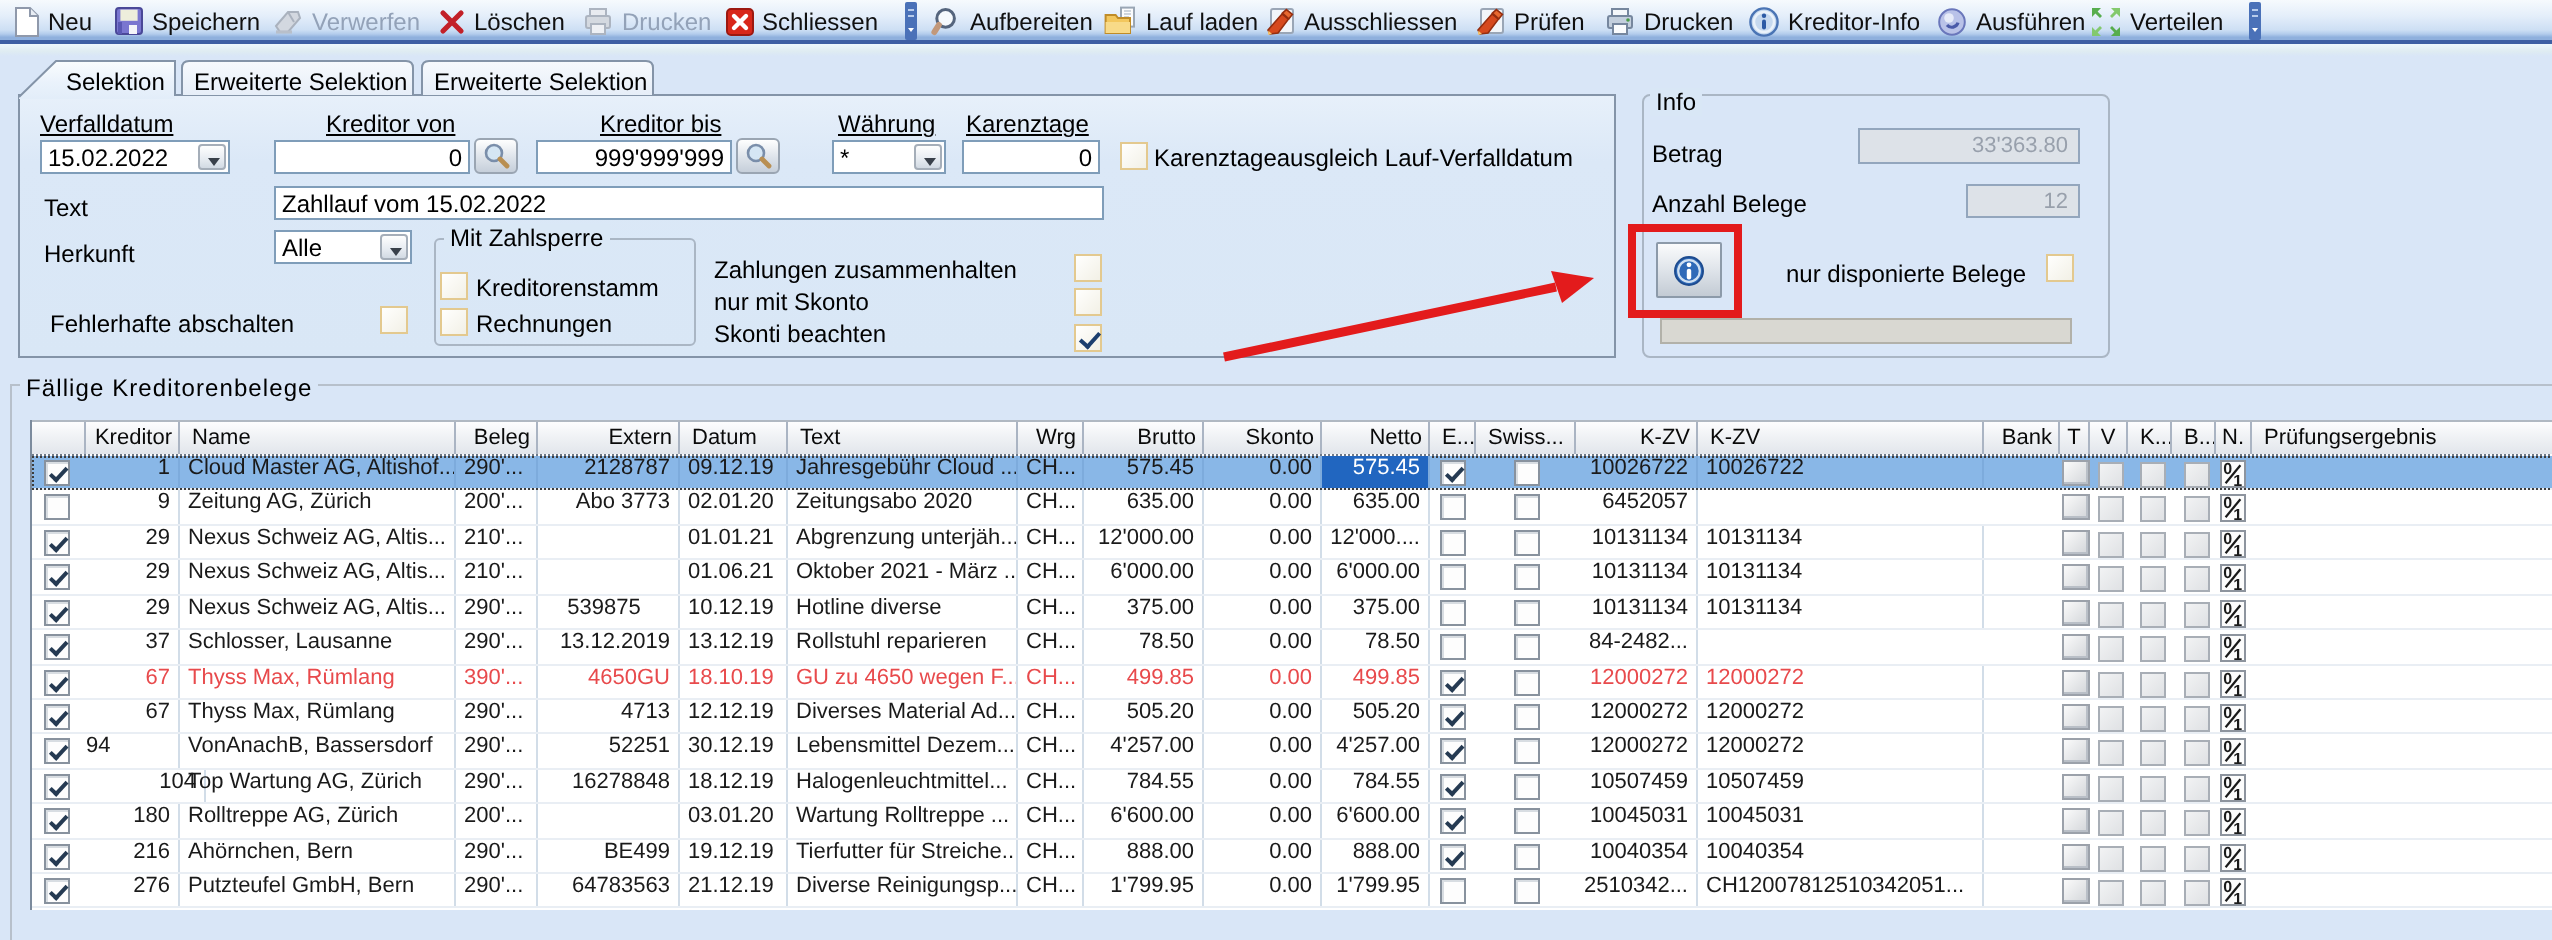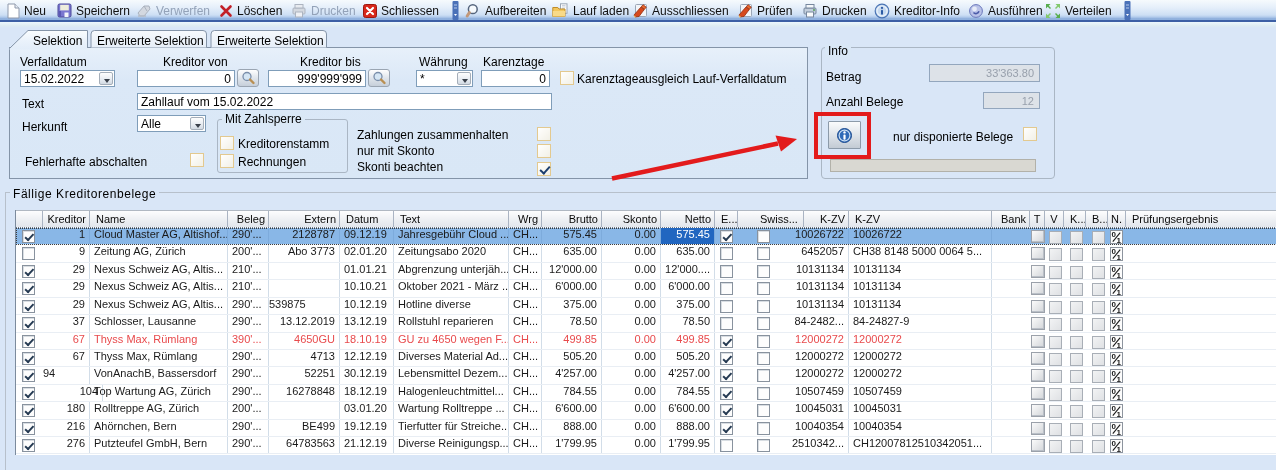--- a/index.html
+++ b/index.html
@@ -5,21 +5,21 @@
 body{font-family:"Liberation Sans",sans-serif;background:#d9e6f7;position:relative}
 .abs{position:absolute}
 
 #tb{left:0;top:0;width:1276px;height:22px;background:linear-gradient(to bottom,#f6fafd 0%,#e4eefa 40%,#cddff4 75%,#b3ccec 85%,#8fb0dd 93%);border-bottom:2px solid #3d5fa4}
 .tbi{position:absolute;top:2px;height:17px;display:flex;align-items:center;font-size:12px;color:#101010;white-space:nowrap}
 .tbi svg{margin-right:4px}
 .tbi.dis{color:#93a2b8}
 
 #pane{left:9px;top:47px;width:799px;height:132px;background:linear-gradient(to bottom,#e7f0fa 0%,#dbe8f7 25%,#d9e7f6 100%);border:1px solid #8494a8}
 .lbl{position:absolute;font-size:12px;color:#000;white-space:nowrap}
-.ulbl{}
+.ulbl{text-decoration:underline}
 .inp{position:absolute;background:#fff;border:1px solid #7f9db9;font-size:11.5px;color:#000;white-space:nowrap;overflow:hidden}
 .inp .t{position:absolute;top:2px;left:3px;right:3px;line-height:13px}
 .inp .tr{text-align:right}
 .dd{position:absolute;top:1px;right:1px;bottom:1px;width:14px;background:linear-gradient(to bottom,#fefefe,#e6ebf1 60%,#d2dae3);border:1px solid #a5aeb9;border-radius:2px}
 .dd:after{content:"";position:absolute;left:3.5px;top:6px;border:3.5px solid transparent;border-top:4px solid #39404a}
 .sbtn{position:absolute;width:22px;height:18px;background:linear-gradient(to bottom,#fefefe,#dde3ea 55%,#c6cfda);border:1px solid #9aa5b2;border-radius:3px}
 .cb{position:absolute;width:14px;height:14px;background:linear-gradient(135deg,#fffffe,#f2f0e6);border:1px solid #e3c98f}
 .cb.chk:after{content:"";position:absolute;left:2px;top:3px;width:8px;height:4px;border-left:2.5px solid #1b3e6e;border-bottom:2.5px solid #1b3e6e;transform:rotate(-48deg)}
 .grp{position:absolute;border:1px solid #aab6c4;border-radius:3px}
 .glbl{position:absolute;font-size:12px;color:#000;background:#dae8f6;padding:0 3px;white-space:nowrap}
@@ -247,21 +247,21 @@
       <div class="hc" style="left:74px;width:138px;padding-left:6px;">Name</div>
       <div class="hc" style="left:212px;width:41px;text-align:right;padding-right:3px;">Beleg</div>
       <div class="hc" style="left:253px;width:71px;text-align:right;padding-right:3px;">Extern</div>
       <div class="hc" style="left:324px;width:54px;padding-left:6px;">Datum</div>
       <div class="hc" style="left:378px;width:115px;padding-left:6px;">Text</div>
       <div class="hc" style="left:493px;width:33px;text-align:right;padding-right:3px;">Wrg</div>
       <div class="hc" style="left:526px;width:60px;text-align:right;padding-right:3px;">Brutto</div>
       <div class="hc" style="left:586px;width:59px;text-align:right;padding-right:3px;">Skonto</div>
       <div class="hc" style="left:645px;width:54px;text-align:right;padding-right:3px;">Netto</div>
       <div class="hc" style="left:699px;width:23px;padding-left:6px;">E...</div>
-      <div class="hc" style="left:722px;width:50px;padding-left:6px;margin-left:16px;">Swiss...</div>
+      <div class="hc" style="left:722px;width:50px;padding-left:6px;">Swiss...</div>
       <div class="hc" style="left:772px;width:61px;text-align:right;padding-right:3px;">K-ZV</div>
       <div class="hc" style="left:833px;width:143px;padding-left:6px;">K-ZV</div>
       <div class="hc" style="left:976px;width:38px;text-align:right;padding-right:3px;">Bank</div>
       <div class="hc" style="left:1014px;width:15px;text-align:center;">T</div>
       <div class="hc" style="left:1029px;width:19px;text-align:center;">V</div>
       <div class="hc" style="left:1048px;width:22px;padding-left:6px;">K...</div>
       <div class="hc" style="left:1070px;width:22px;padding-left:6px;">B...</div>
       <div class="hc" style="left:1092px;width:18px;text-align:center;">N.</div>
       <div class="hc" style="left:1110px;width:151px;padding-left:6px;">Prüfungsergebnis</div>
     </div>
@@ -301,21 +301,20 @@
         <div class="cell" style="left:253px;width:71px;text-align:right;padding-right:4px;">Abo 3773</div>
         <div class="cell" style="left:324px;width:54px;padding-left:4px;">02.01.20</div>
         <div class="cell" style="left:378px;width:115px;padding-left:4px;">Zeitungsabo 2020</div>
         <div class="cell" style="left:493px;width:33px;padding-left:4px;">CH...</div>
         <div class="cell" style="left:526px;width:60px;text-align:right;padding-right:4px;">635.00</div>
         <div class="cell" style="left:586px;width:59px;text-align:right;padding-right:4px;">0.00</div>
         <div class="cell" style="left:645px;width:54px;text-align:right;padding-right:4px;">635.00</div>
         <div class="gcb" style="left:704.0px;top:2px"></div>
         <div class="gcb" style="left:740.5px;top:2px"></div>
         <div class="cell" style="left:772px;width:61px;text-align:right;padding-right:4px;">6452057</div>
-        <div class="cell" style="left:833px;width:143px;padding-left:4px;">CH38 8148 5000 0064 5...</div>
         <div class="tbtn" style="left:1014.5px;top:2px"></div>
         <div class="gcb dim" style="left:1033.0px;top:3px"></div>
         <div class="gcb dim" style="left:1053.5px;top:3px"></div>
         <div class="gcb dim" style="left:1075.5px;top:3px"></div>
         <svg width="13" height="14" viewBox="0 0 13 14" style="position:absolute;left:1094px;top:1.5px">
           <rect x="0.5" y="0.5" width="12" height="13" fill="#fcfcfc" stroke="#8d949e"></rect>
           <text x="1.6" y="7.2" font-size="8" font-weight="bold" fill="#1a1a1a" font-family="Liberation Sans">0</text>
           <text x="6.6" y="13" font-size="8" font-weight="bold" fill="#1a1a1a" font-family="Liberation Sans">1</text>
           <line x1="2.8" y1="11.6" x2="10.2" y2="2.6" stroke="#1a1a1a" stroke-width="1.1"></line>
         </svg>
@@ -346,21 +345,21 @@
           <text x="6.6" y="13" font-size="8" font-weight="bold" fill="#1a1a1a" font-family="Liberation Sans">1</text>
           <line x1="2.8" y1="11.6" x2="10.2" y2="2.6" stroke="#1a1a1a" stroke-width="1.1"></line>
         </svg>
       </div>
       <div class="row" style="top:52px;height:18px">
         <div class="gcb chk" style="left:6px;top:2px"></div>
         <div class="cell" style="left:27px;width:47px;text-align:right;padding-right:4px;">29</div>
         <div class="cell" style="left:74px;width:138px;padding-left:4px;">Nexus Schweiz AG, Altis...</div>
         <div class="cell" style="left:212px;width:41px;padding-left:4px;">210'...</div>
         <div class="cell" style="left:253px;width:71px;text-align:right;padding-right:4px;"></div>
-        <div class="cell" style="left:324px;width:54px;padding-left:4px;">10.10.21</div>
+        <div class="cell" style="left:324px;width:54px;padding-left:4px;">01.06.21</div>
         <div class="cell" style="left:378px;width:115px;padding-left:4px;">Oktober 2021 - März ...</div>
         <div class="cell" style="left:493px;width:33px;padding-left:4px;">CH...</div>
         <div class="cell" style="left:526px;width:60px;text-align:right;padding-right:4px;">6'000.00</div>
         <div class="cell" style="left:586px;width:59px;text-align:right;padding-right:4px;">0.00</div>
         <div class="cell" style="left:645px;width:54px;text-align:right;padding-right:4px;">6'000.00</div>
         <div class="gcb" style="left:704.0px;top:2px"></div>
         <div class="gcb" style="left:740.5px;top:2px"></div>
         <div class="cell" style="left:772px;width:61px;text-align:right;padding-right:4px;">10131134</div>
         <div class="cell" style="left:833px;width:143px;padding-left:4px;">10131134</div>
         <div class="tbtn" style="left:1014.5px;top:2px"></div>
@@ -372,21 +371,21 @@
           <text x="1.6" y="7.2" font-size="8" font-weight="bold" fill="#1a1a1a" font-family="Liberation Sans">0</text>
           <text x="6.6" y="13" font-size="8" font-weight="bold" fill="#1a1a1a" font-family="Liberation Sans">1</text>
           <line x1="2.8" y1="11.6" x2="10.2" y2="2.6" stroke="#1a1a1a" stroke-width="1.1"></line>
         </svg>
       </div>
       <div class="row" style="top:70px;height:17px">
         <div class="gcb chk" style="left:6px;top:2px"></div>
         <div class="cell" style="left:27px;width:47px;text-align:right;padding-right:4px;">29</div>
         <div class="cell" style="left:74px;width:138px;padding-left:4px;">Nexus Schweiz AG, Altis...</div>
         <div class="cell" style="left:212px;width:41px;padding-left:4px;">290'...</div>
-        <div class="cell" style="left:253px;width:71px;text-align:left;padding-right:4px;">539875</div>
+        <div class="cell" style="left:253px;width:71px;text-align:center;padding-right:4px;">539875</div>
         <div class="cell" style="left:324px;width:54px;padding-left:4px;">10.12.19</div>
         <div class="cell" style="left:378px;width:115px;padding-left:4px;">Hotline diverse</div>
         <div class="cell" style="left:493px;width:33px;padding-left:4px;">CH...</div>
         <div class="cell" style="left:526px;width:60px;text-align:right;padding-right:4px;">375.00</div>
         <div class="cell" style="left:586px;width:59px;text-align:right;padding-right:4px;">0.00</div>
         <div class="cell" style="left:645px;width:54px;text-align:right;padding-right:4px;">375.00</div>
         <div class="gcb" style="left:704.0px;top:2px"></div>
         <div class="gcb" style="left:740.5px;top:2px"></div>
         <div class="cell" style="left:772px;width:61px;text-align:right;padding-right:4px;">10131134</div>
         <div class="cell" style="left:833px;width:143px;padding-left:4px;">10131134</div>
@@ -409,21 +408,20 @@
         <div class="cell" style="left:253px;width:71px;text-align:right;padding-right:4px;">13.12.2019</div>
         <div class="cell" style="left:324px;width:54px;padding-left:4px;">13.12.19</div>
         <div class="cell" style="left:378px;width:115px;padding-left:4px;">Rollstuhl reparieren</div>
         <div class="cell" style="left:493px;width:33px;padding-left:4px;">CH...</div>
         <div class="cell" style="left:526px;width:60px;text-align:right;padding-right:4px;">78.50</div>
         <div class="cell" style="left:586px;width:59px;text-align:right;padding-right:4px;">0.00</div>
         <div class="cell" style="left:645px;width:54px;text-align:right;padding-right:4px;">78.50</div>
         <div class="gcb" style="left:704.0px;top:2px"></div>
         <div class="gcb" style="left:740.5px;top:2px"></div>
         <div class="cell" style="left:772px;width:61px;text-align:right;padding-right:4px;">84-2482...</div>
-        <div class="cell" style="left:833px;width:143px;padding-left:4px;">84-24827-9</div>
         <div class="tbtn" style="left:1014.5px;top:2px"></div>
         <div class="gcb dim" style="left:1033.0px;top:3px"></div>
         <div class="gcb dim" style="left:1053.5px;top:3px"></div>
         <div class="gcb dim" style="left:1075.5px;top:3px"></div>
         <svg width="13" height="14" viewBox="0 0 13 14" style="position:absolute;left:1094px;top:1.5px">
           <rect x="0.5" y="0.5" width="12" height="13" fill="#fcfcfc" stroke="#8d949e"></rect>
           <text x="1.6" y="7.2" font-size="8" font-weight="bold" fill="#1a1a1a" font-family="Liberation Sans">0</text>
           <text x="6.6" y="13" font-size="8" font-weight="bold" fill="#1a1a1a" font-family="Liberation Sans">1</text>
           <line x1="2.8" y1="11.6" x2="10.2" y2="2.6" stroke="#1a1a1a" stroke-width="1.1"></line>
         </svg>

